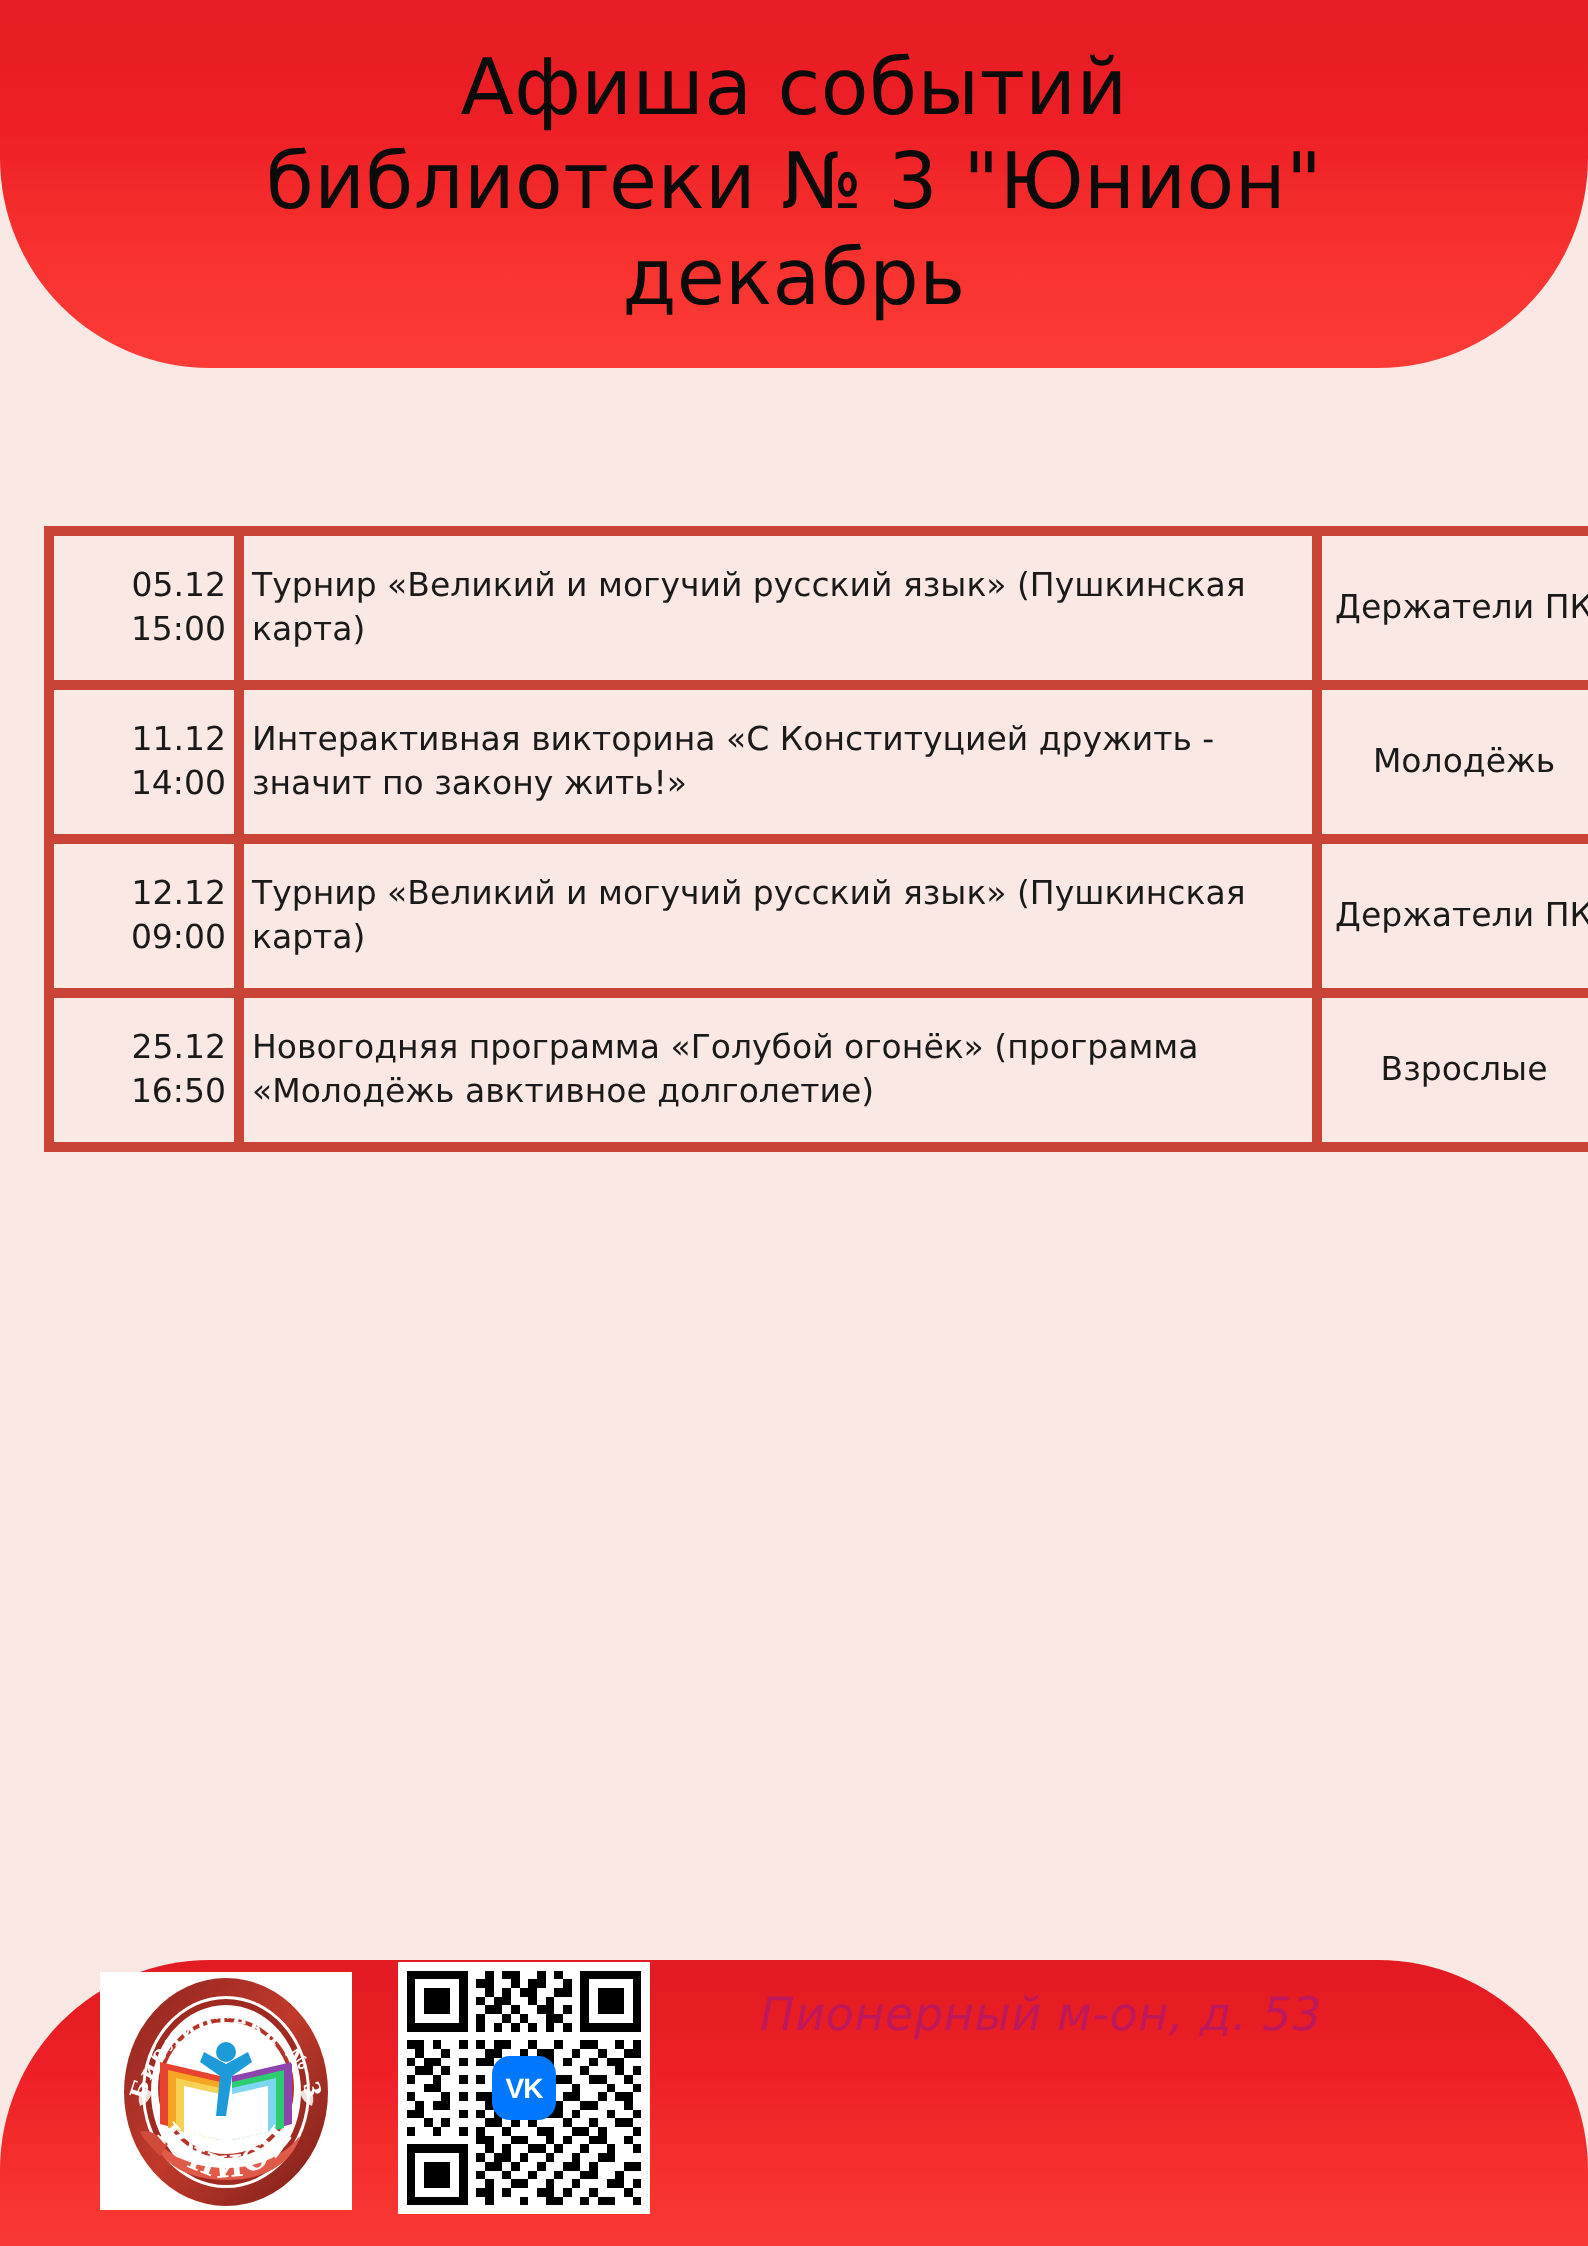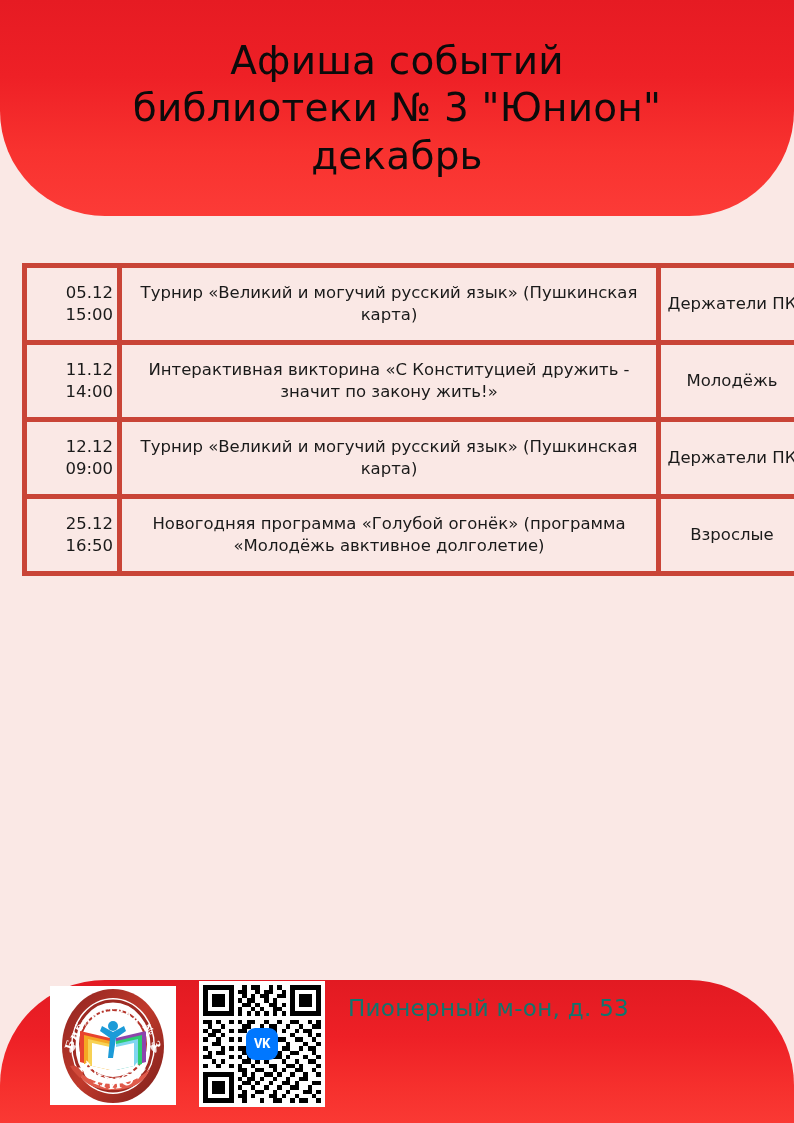--- a/index.html
+++ b/index.html
@@ -15,21 +15,21 @@
     overflow: hidden;
     position: relative;
   }
 
   
   .header-band {
     position: absolute;
     top: 0;
     left: 0;
     width: 794px;
-    height: 216px;
+    height: 184px;
     background: linear-gradient(180deg, #E61B23 0%, #EE2026 35%, #F8322F 70%, #FC3B37 100%);
     border-bottom-left-radius: 105px;
     border-bottom-right-radius: 105px;
     display: flex;
     align-items: center;
     justify-content: center;
   }
   .header-title {
     text-align: center;
     color: #0B0B0B;
@@ -62,21 +62,20 @@
     padding: 6px 4px;
     vertical-align: middle;
   }
   .col-date {
     width: 82px;
     text-align: right;
     white-space: pre-line;
   }
   .col-event {
     width: 526px;
-    text-align: center;
     padding-left: 10px;
     padding-right: 10px;
   }
   .col-aud {
     width: 134px;
     text-align: center;
   }
   .row-h1 td { height: 60px; }
   .row-h2 td { height: 60px; }
 
@@ -120,34 +119,35 @@
     width: 32px;
     height: 32px;
     background: #0077FF;
     border-radius: 9px;
     display: flex;
     align-items: center;
     justify-content: center;
   }
   .vk-badge span {
     color: #FFFFFF;
-    font-family: Liberation Mono, monospace;
+    font-family: Liberation Sans, sans-serif;
     font-size: 14px;
     font-weight: bold;
     letter-spacing: -0.5px;
     line-height: 1;
   }
 
   .contact-block {
     position: absolute;
-    left: 348px;
+    left: 380px;
     top: 993px;
     width: 400px;
-    color: #0f766e;
+    color: #be185d;
     font-family: "DejaVu Sans", sans-serif;
+    font-style: italic;
   }
   .contact-line-1 {
     font-size: 23px;
     line-height: 1.35;
     letter-spacing: 0.3px;
   }
   .contact-line-2 {
     font-size: 21px;
     line-height: 1.38;
     padding-left: 10px;

